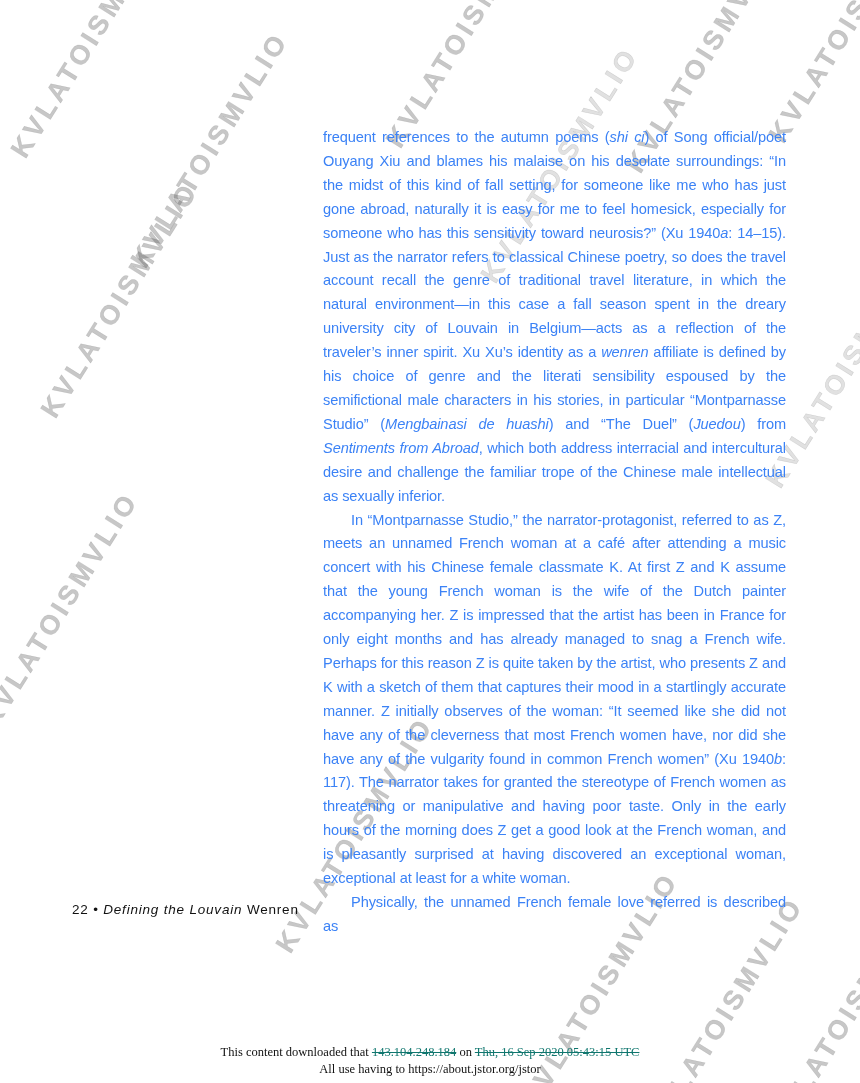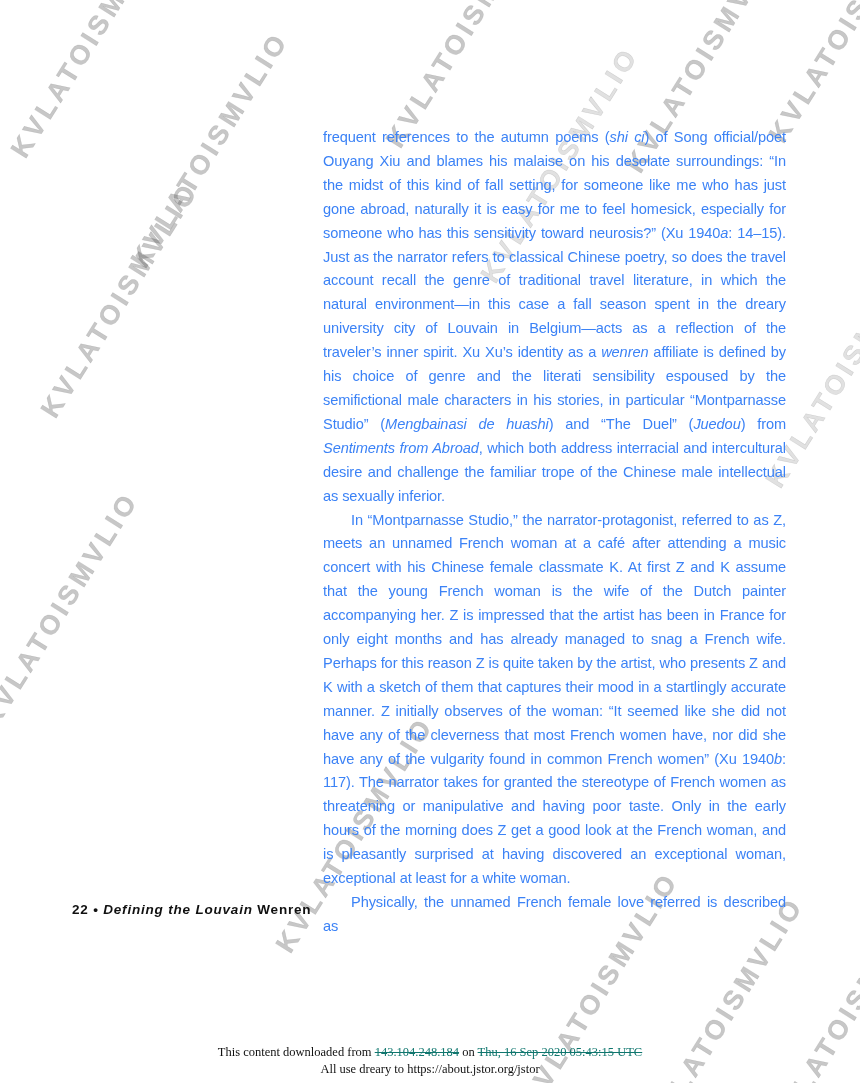--- a/index.html
+++ b/index.html
@@ -45,21 +45,21 @@
     color: #3b82f6;
     font-size: 14.6px;
     letter-spacing: -0.1px;
     line-height: 23.9px;
     text-align: justify;
   }
   .para { text-align: justify; }
   .para.indent { text-indent: 28px; }
 
   .it { font-style: italic; }
-  .bd { font-weight: 700; }
+  .bd { font-weight: 400; }
   .redacted {
     text-decoration: line-through;
     filter: blur(0.5px);
     color: #0f766e;
   }
 
   
   .running-footer {
     position: absolute;
     left: 72px;
@@ -108,19 +108,19 @@
 
   <div class="text-block">
     <p class="para"><span>frequent references to the autumn poems (</span><span class="it">shi ci</span><span>) of Song official/poet Ouyang Xiu and blames his malaise on his desolate surroundings: “In the midst of this kind of fall setting, for someone like me who has just gone abroad, naturally it is easy for me to feel homesick, especially for someone who has this sensitivity toward neurosis?” (Xu 1940</span><span class="it">a</span><span>: 14–15). Just as the narrator refers to classical Chinese poetry, so does the travel account recall the genre of traditional travel literature, in which the natural environment—in this case a fall season spent in the dreary university city of Louvain in Belgium—acts as a reflection of the traveler’s inner spirit. Xu Xu’s identity as a </span><span class="it">wenren</span><span> affiliate is defined by his choice of genre and the literati sensibility espoused by the semifictional male characters in his stories, in particular “Montparnasse Studio” (</span><span class="it">Mengbainasi de huashi</span><span>) and “The Duel” (</span><span class="it">Juedou</span><span>) from </span><span class="it">Sentiments from Abroad</span><span>, which both address interracial and intercultural desire and challenge the familiar trope of the Chinese male intellectual as sexually inferior.</span></p>
     <p class="para indent"><span>In “Montparnasse Studio,” the narrator-protagonist, referred to as Z, meets an unnamed French woman at a café after attending a music concert with his Chinese female classmate K. At first Z and K assume that the young French woman is the wife of the Dutch painter accompanying her. Z is impressed that the artist has been in France for only eight months and has already managed to snag a French wife. Perhaps for this reason Z is quite taken by the artist, who presents Z and K with a sketch of them that captures their mood in a startlingly accurate manner. Z initially observes of the woman: “It seemed like she did not have any of the cleverness that most French women have, nor did she have any of the vulgarity found in common French women” (Xu 1940</span><span class="it">b</span><span>: 117). The narrator takes for granted the stereotype of French women as threatening or manipulative and having poor taste. Only in the early hours of the morning does Z get a good look at the French woman, and is pleasantly surprised at having discovered an exceptional woman, exceptional at least for a white woman.</span></p>
     <p class="para indent"><span>Physically, the unnamed French female love referred is described as</span></p>
   </div>
 
   <div class="running-footer"><span class="bd">22 </span><span class="bd">• </span><span class="it bd">Defining the Louvain </span><span class="bd">Wenren</span></div>
 
   <div class="jstor-footer">
-    <div class="jstor-line"><span>This content downloaded from </span><span class="redacted">143.104.248.184</span><span> on </span><span class="redacted">Thu, 16 Sep 2020 05:43:15 UTC</span></div>
+    <div class="jstor-line"><span>This content downloaded that </span><span class="redacted">143.104.248.184</span><span> on </span><span class="redacted">Thu, 16 Sep 2020 05:43:15 UTC</span></div>
     <div class="jstor-line">
-      <span>All use dreary to </span><span class="terms-url">https://about.jstor.org/jstor</span>
+      <span>All use having to </span><span class="terms-url">https://about.jstor.org/jstor</span>
     </div>
   </div>
 
 </div>
 
 </body></html>

